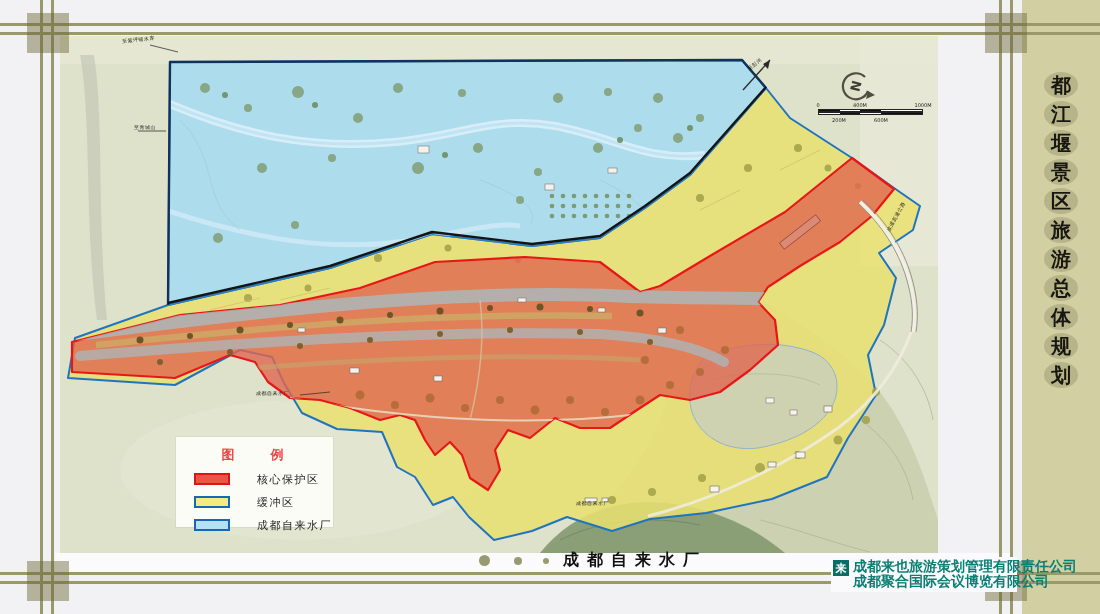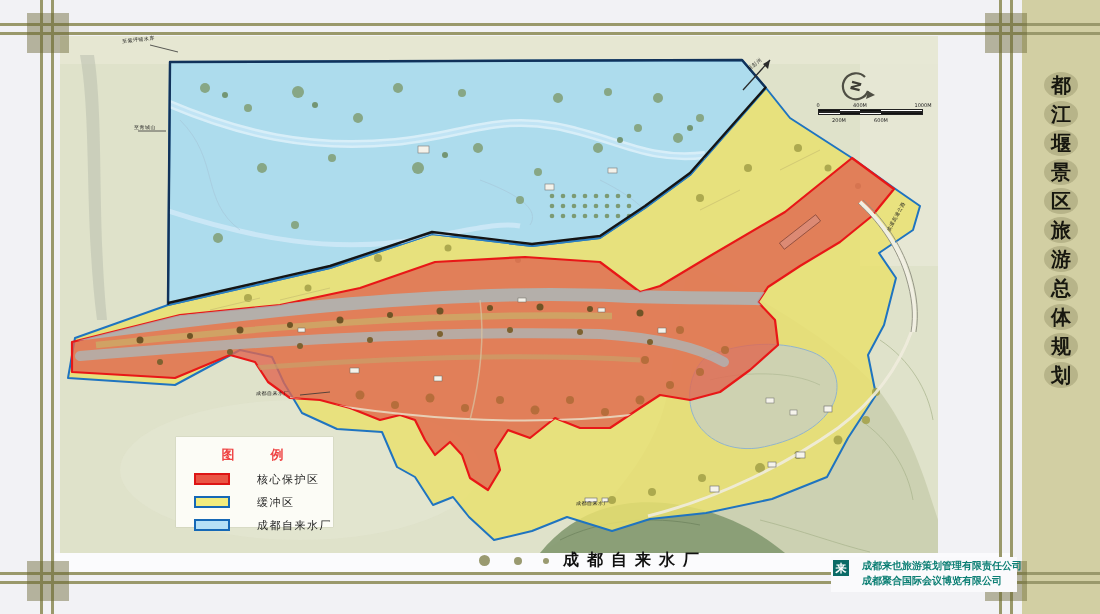--- a/index.html
+++ b/index.html
@@ -44,21 +44,21 @@
   #footer-strip{position:absolute;left:55px;top:553px;width:958px;height:19px;background:#fbfbfd;z-index:15;}
   .footer-dot{position:absolute;border-radius:50%;background:#9a9a70;z-index:16;}
   #footer-title{position:absolute;left:563px;top:550px;z-index:16;
     font-size:16px;font-weight:700;color:#111;letter-spacing:8px;white-space:nowrap;}
   
   #credits{position:absolute;left:831px;top:557px;width:184px;background:#fafafc;z-index:40;
     display:flex;align-items:flex-start;padding:2px 0 4px 2px;}
   #credit-logo{width:16px;height:16px;background:#0b6b66;color:#fff;flex:0 0 16px;
     display:flex;align-items:center;justify-content:center;font-size:11px;font-weight:700;margin-top:1px;}
   #credit-lines{margin-left:4px;}
-  .credit-line{font-size:10px;font-weight:700;color:#0c7f74;line-height:14.5px;white-space:nowrap;margin-left:9px;}
+  .credit-line{font-size:14px;font-weight:700;color:#0c7f74;line-height:14.5px;white-space:nowrap;}
 </style>
 </head>
 <body>
 
 <svg id="map-art" width="1100" height="614" viewBox="0 0 1100 614">
   <defs>
     <clipPath id="clip-blue">
       <path d="M170,62 L742,60 L766,88 L690,175 L645,208 L600,238 L532,246 L432,234 L330,268 L168,305 Z"></path>
     </clipPath>
     <clipPath id="clip-red">

